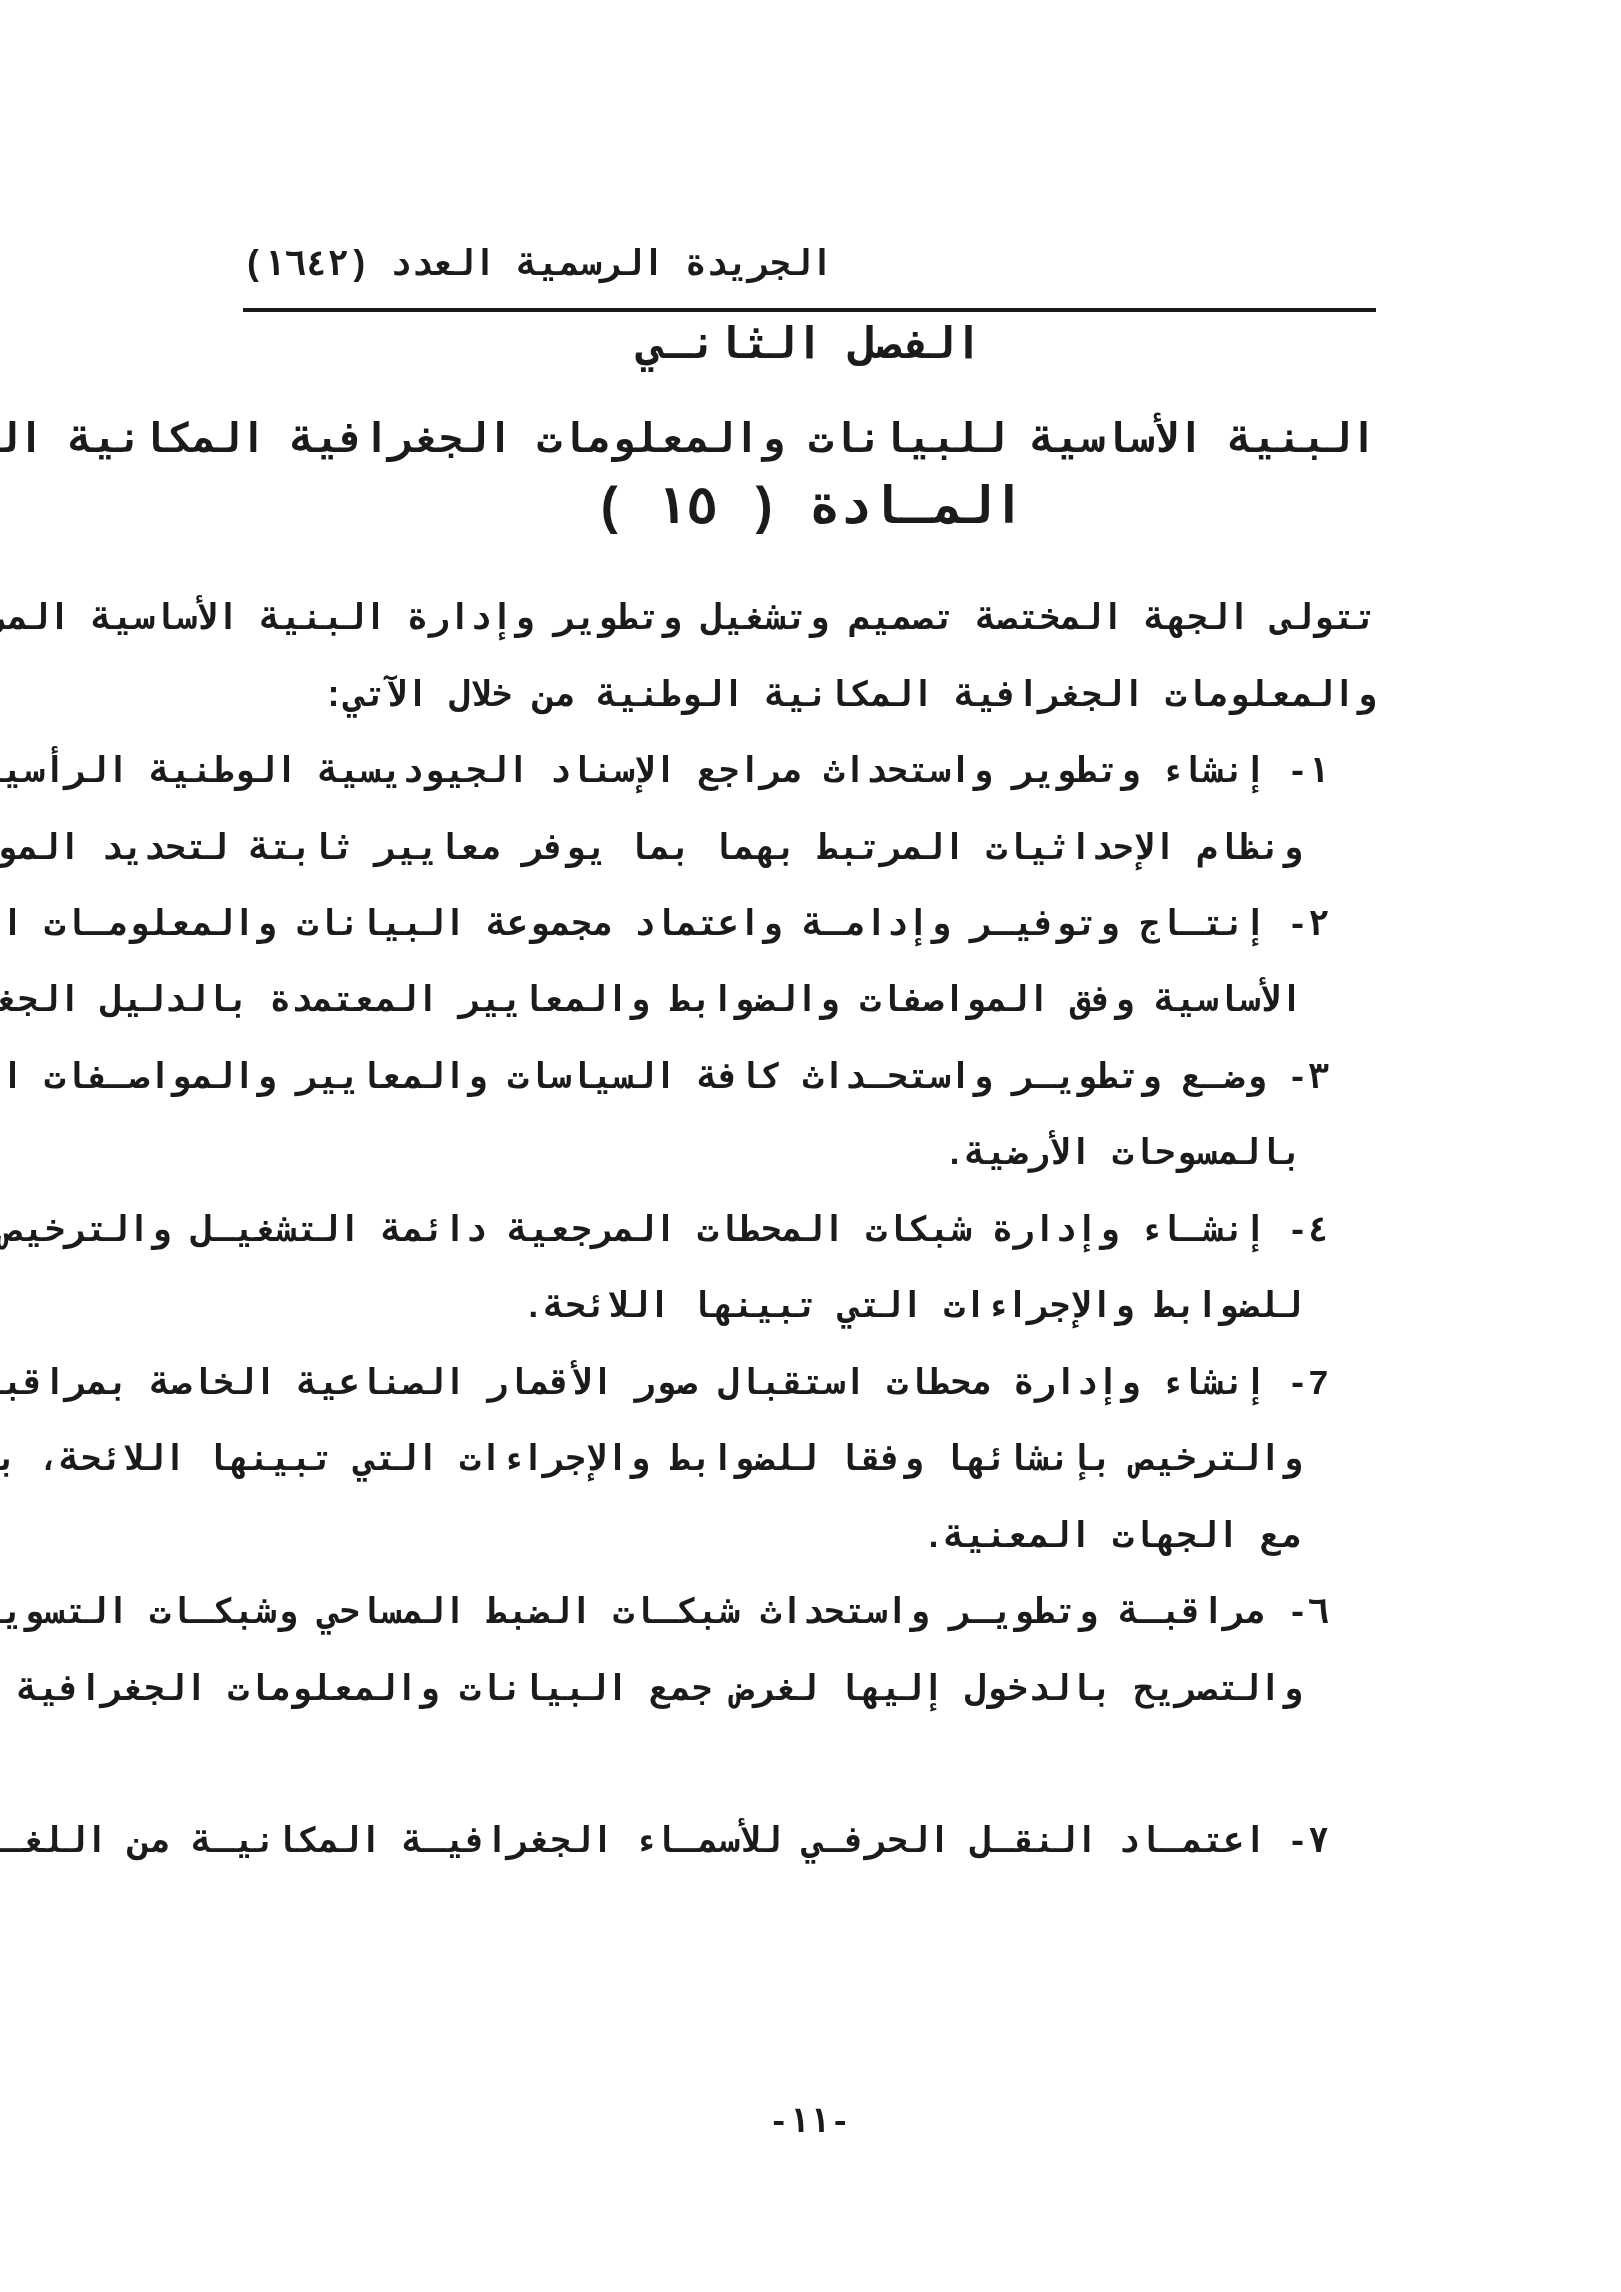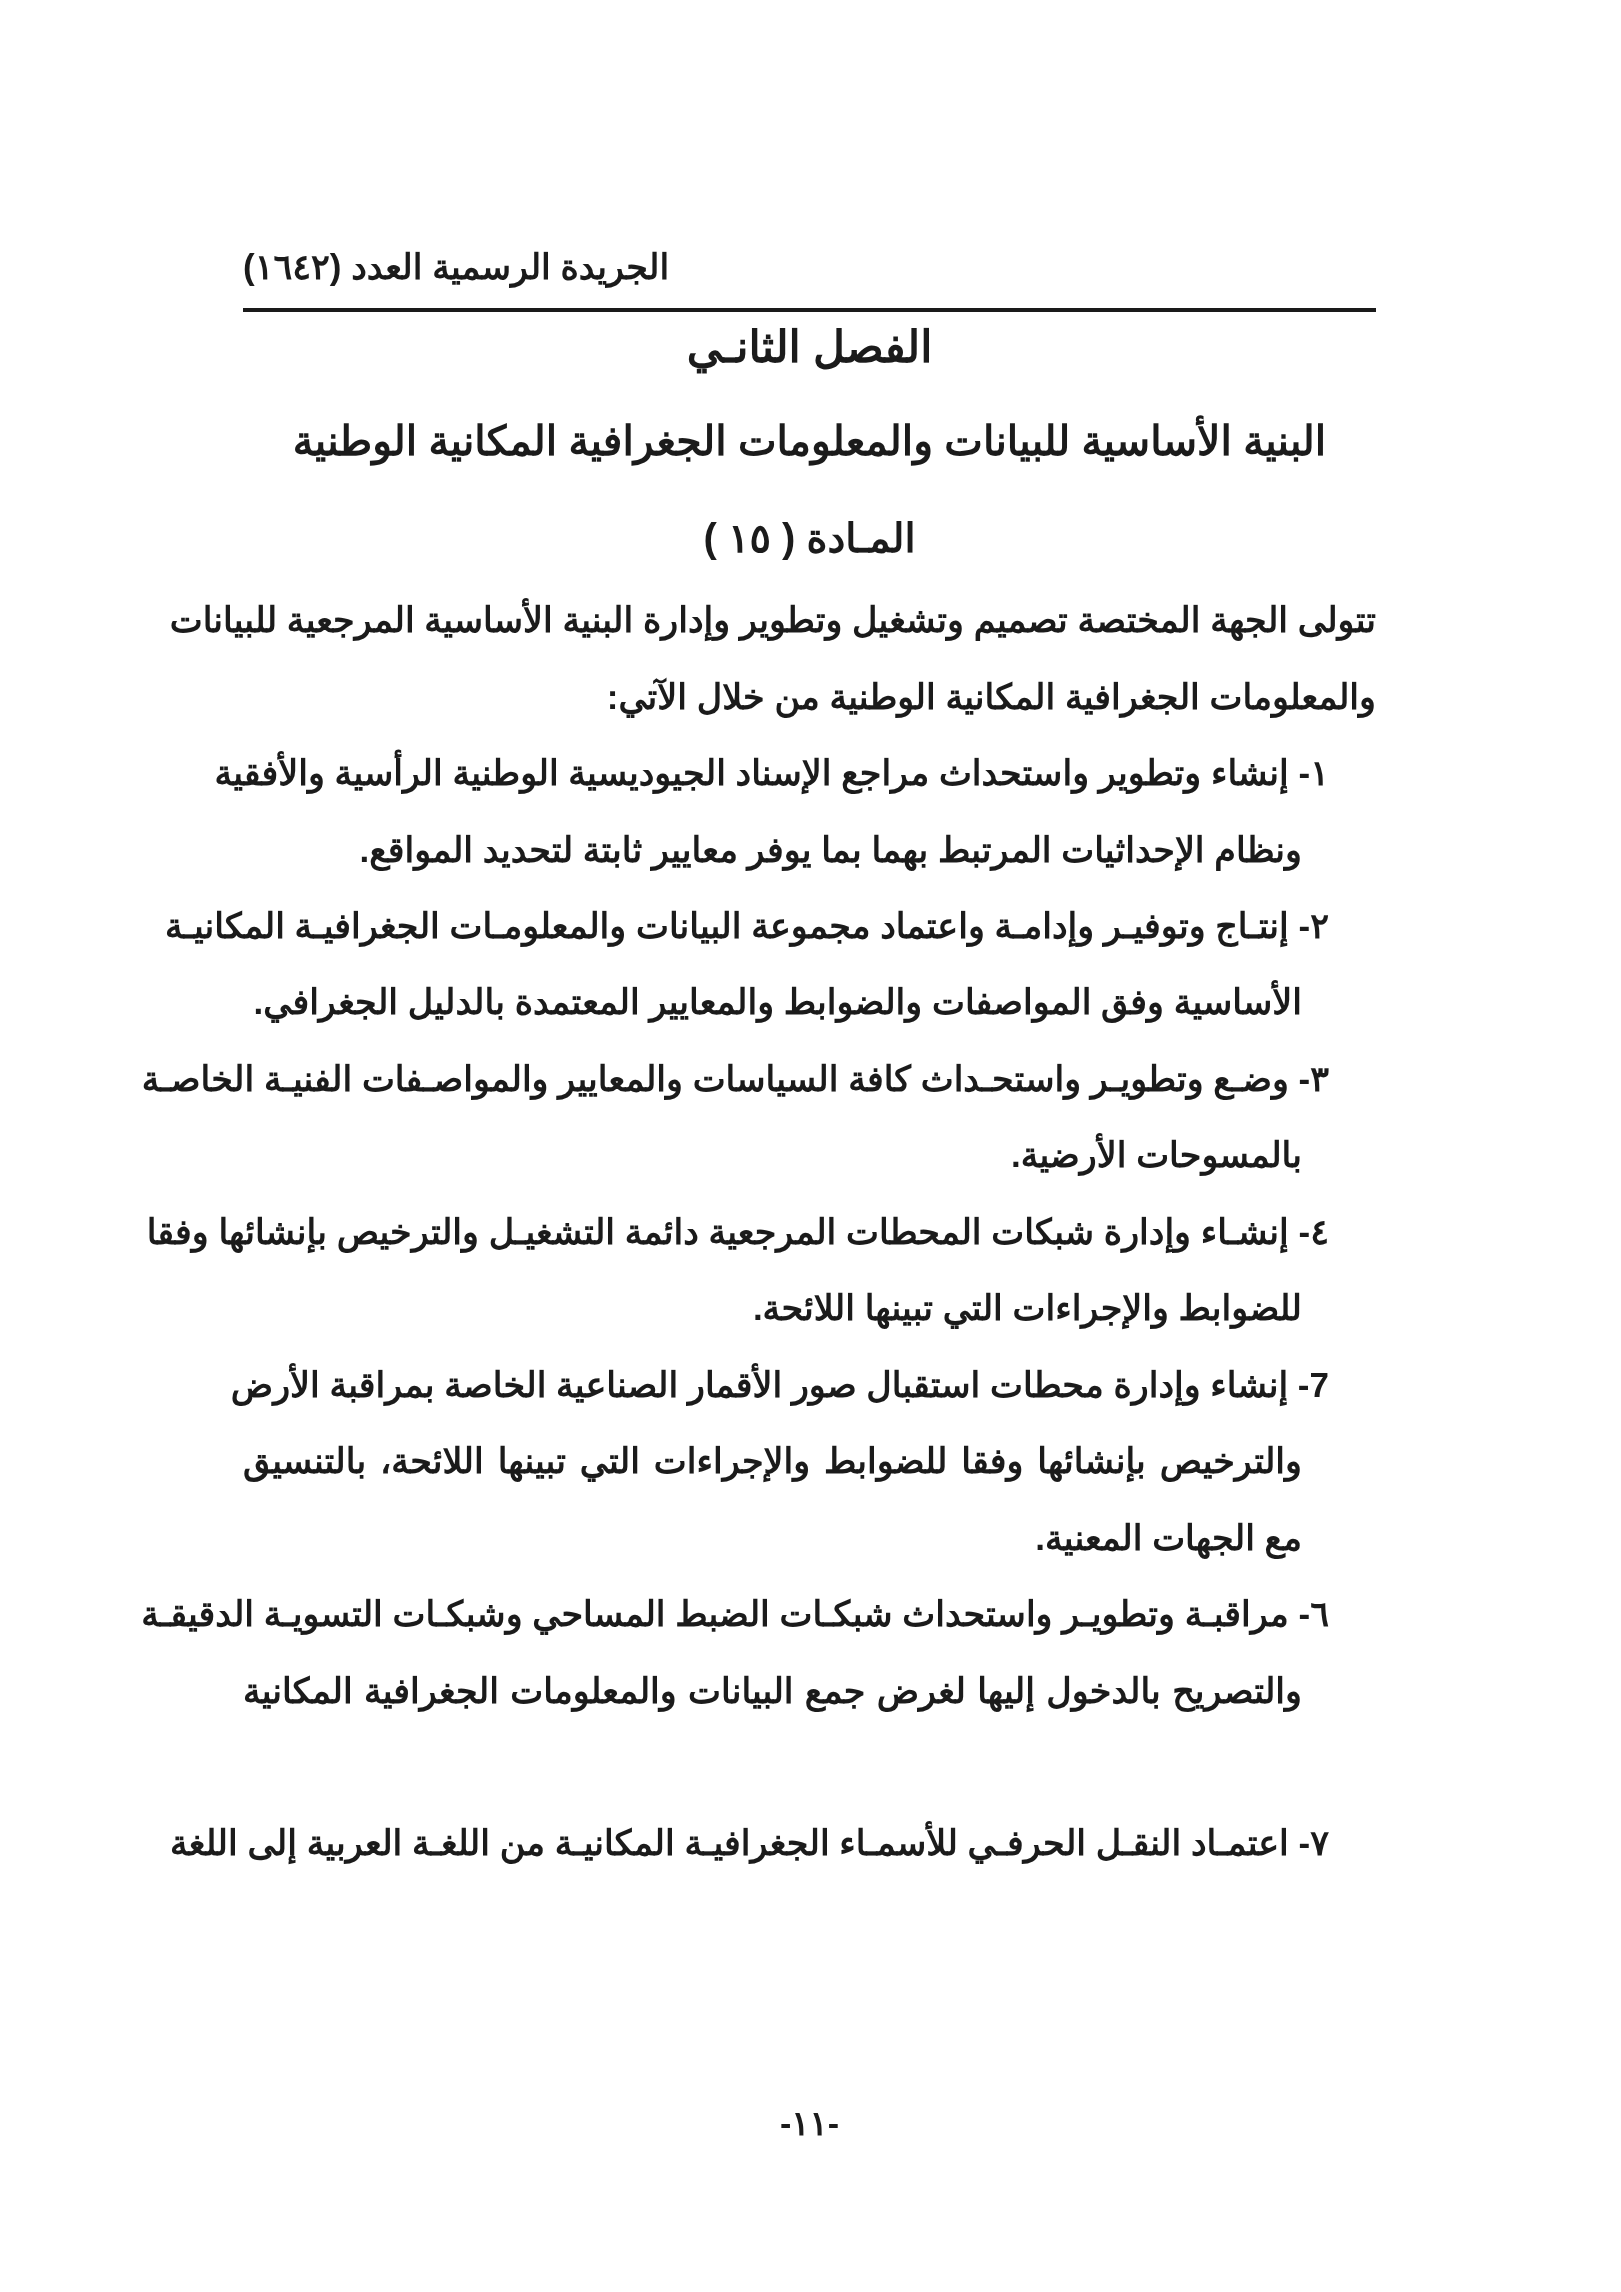--- a/index.html
+++ b/index.html
@@ -5,21 +5,21 @@
   html, body {
     margin: 0;
     padding: 0;
     background: #ffffff;
   }
   .page {
     position: relative;
     width: 1410px;
     height: 2293px;
     background: #ffffff;
-    font-family: Liberation Sans, sans-serif;
+    font-family: Liberation Mono, monospace;
     direction: rtl;
     color: #1b1b1b;
     overflow: hidden;
   }
   .content {
     position: absolute;
     left: 243px;
     top: 0;
     width: 1133px;
     height: 100%;
@@ -47,21 +47,21 @@
   .heading {
     position: absolute;
     left: 0;
     right: 0;
     text-align: center;
     font-weight: bold;
     white-space: nowrap;
   }
   .h-chapter { top: 314px; height: 65px; line-height: 65px; font-size: 44px; }
   .h-section { top: 410px; height: 63px; line-height: 63px; font-size: 41px; }
-  .h-article { top: 508px; height: 61px; line-height: 61px; font-size: 40px; }
+  .h-article { top: 479px; height: 61px; line-height: 61px; font-size: 51px; }
   .line {
     position: absolute;
     height: 76px;
     line-height: 76px;
     font-size: 35px;
     font-weight: bold;
     white-space: nowrap;
     color: #1b1b1b;
   }
   .full       { left: 0; right: 0; }

